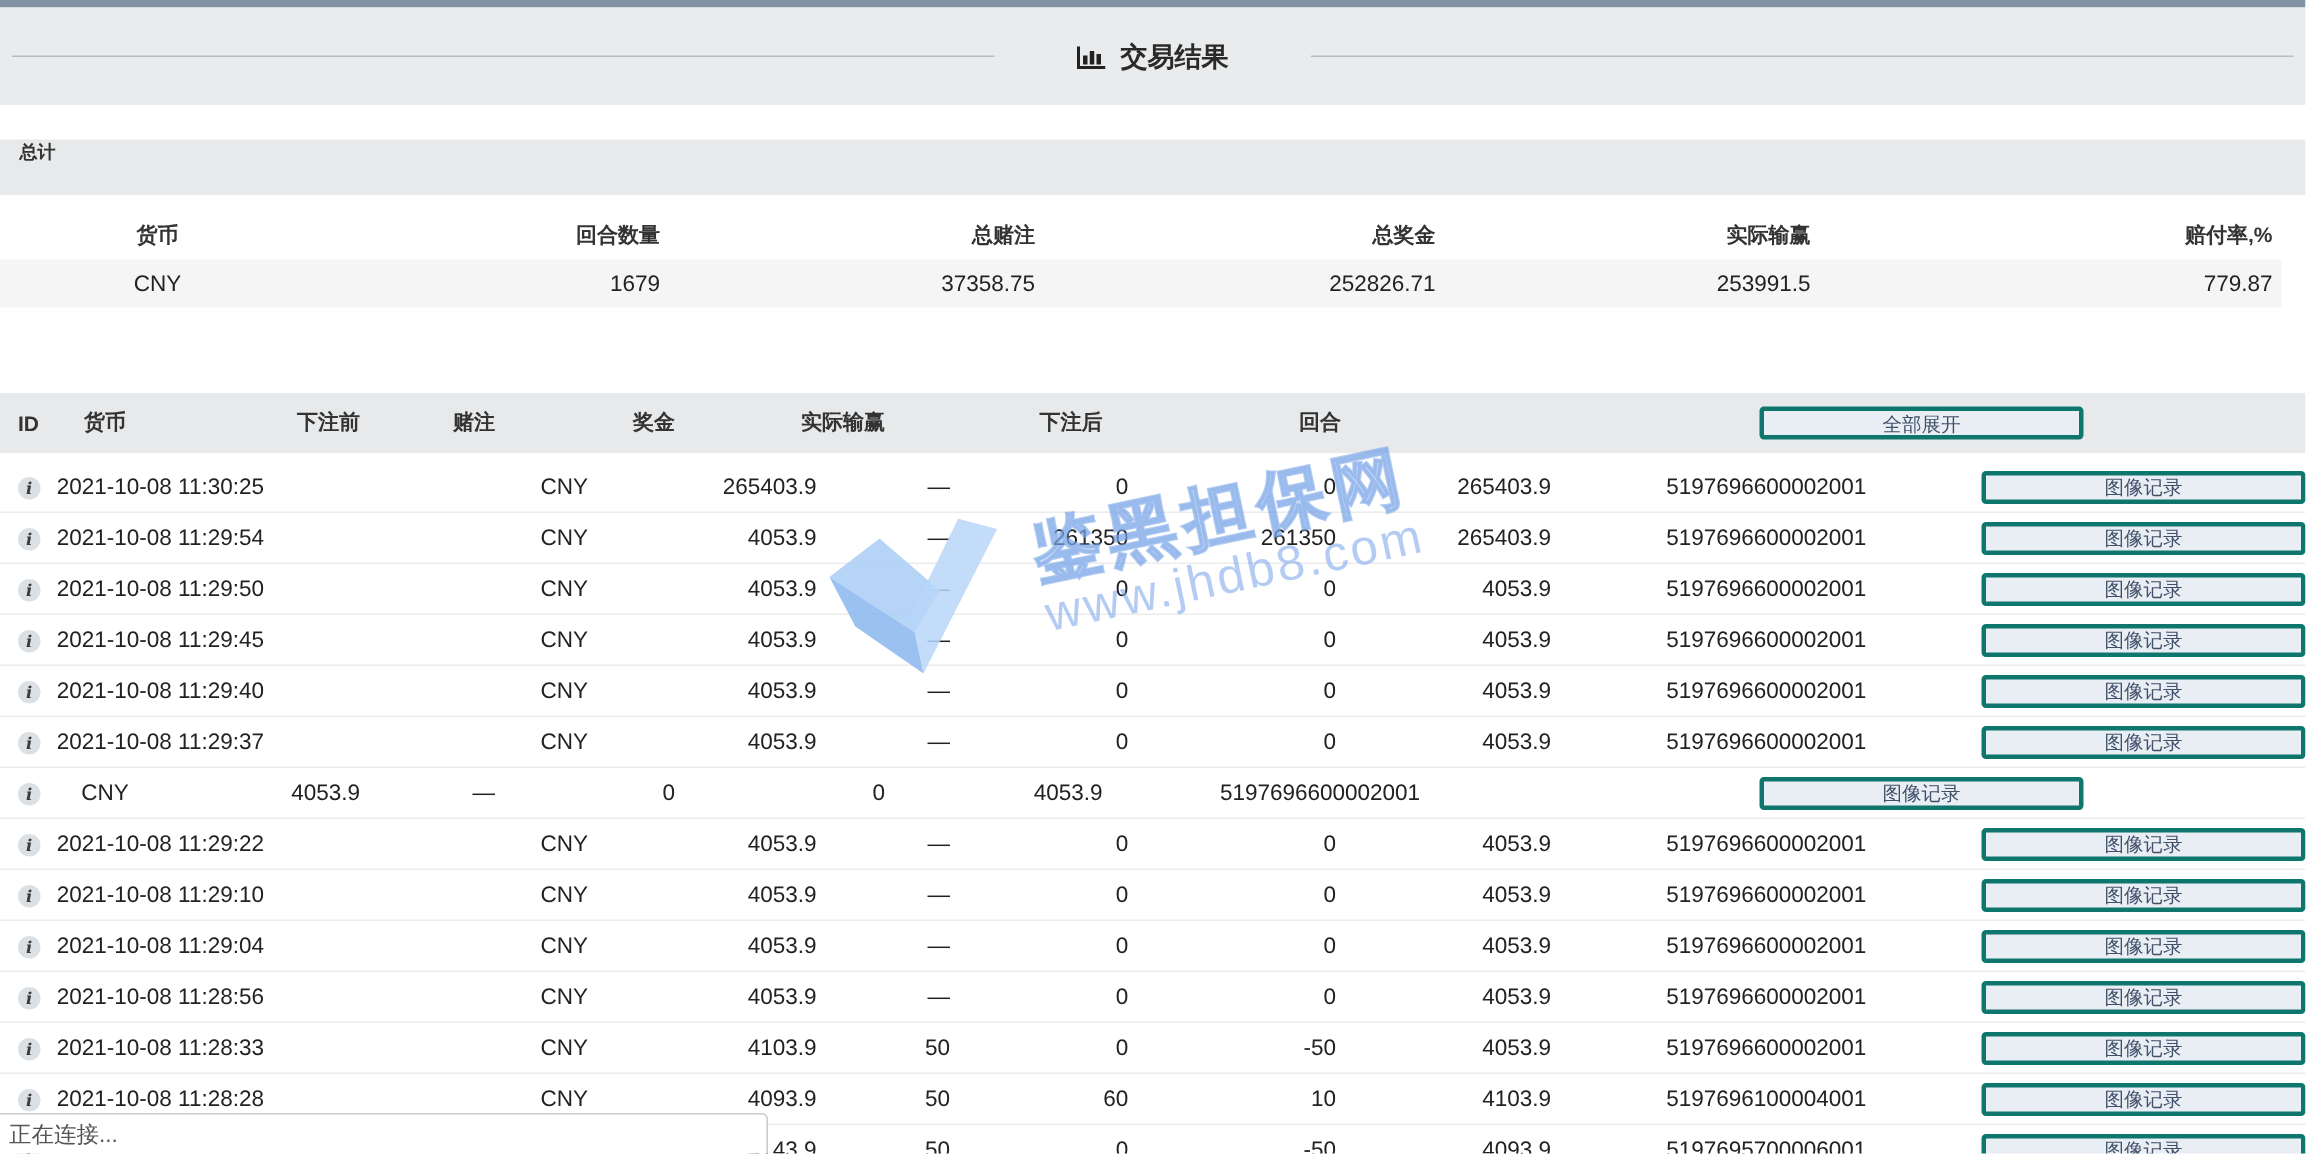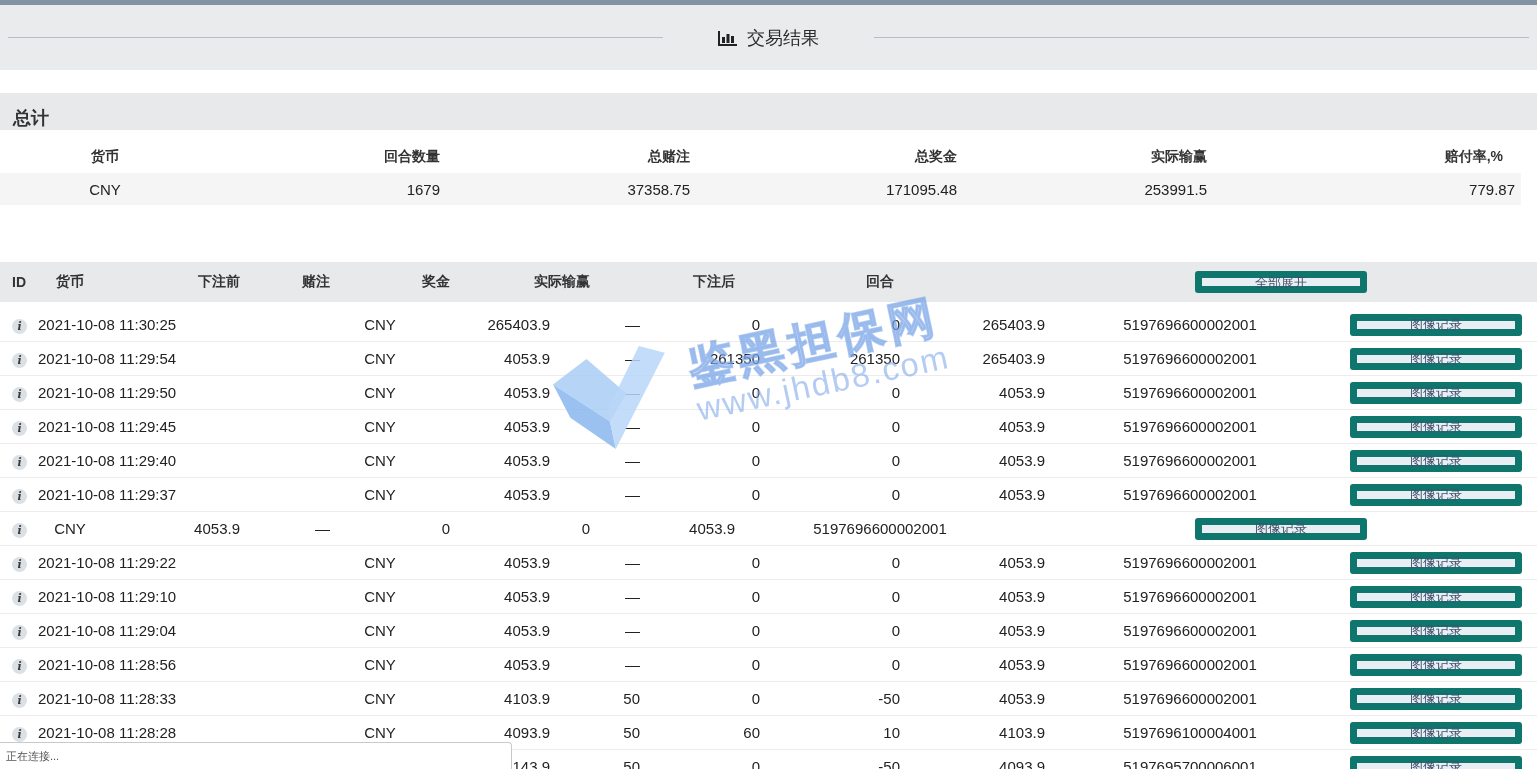--- a/index.html
+++ b/index.html
@@ -16,43 +16,43 @@
   .topbar { height: 5px; background: #8493a3; }
 
   
   .page-header {
     height: 65px; background: #e9ebed;
     display: flex; align-items: center; padding: 0 8px;
   }
   .page-header .rule { flex: 1; height: 1px; background: #b5bec6; }
   .title-wrap {
     display: flex; align-items: center; gap: 10px;
-    margin: 0 55px; font-size: 18px; font-weight: normal; color: #2a2a2a;
+    margin: 0 55px; font-size: 18px; font-weight: bold; color: #2a2a2a;
     white-space: nowrap;
   }
   .chart-icon svg { display: block; }
 
   
   .section-bar {
     height: 37px; background: #e7e9eb;
-    display: flex; align-items: flex-end; padding: 0 13px;
-    font-size: 18px; font-weight: bold; color: #333;
+    display: flex; align-items: flex-start; padding: 0 13px;
+    font-size: 12px; font-weight: bold; color: #333;
   }
   .section-bar.totals { margin-top: 23px; }
 
   
   .sum-row { display: flex; align-items: center; }
   .sum-head { height: 33px; margin-top: 10px; font-size: 14px; font-weight: bold; color: #333; }
   .sum-val  { height: 32px; background: #f5f5f6; font-size: 15px; margin-right: 16px; }
   .s-cur    { width: 210px; text-align: center; }
   .s-rounds { width: 230px; text-align: right; }
   .s-bet    { width: 250px; text-align: right; }
   .s-prize  { width: 267px; text-align: right; }
   .s-wl     { width: 250px; text-align: right; }
-  .s-rate   { flex: 1; text-align: right; padding-right: 34px; }
+  .s-rate   { flex: 1; text-align: right; padding-right: 22px; }
   .sum-val .s-rate { padding-right: 6px; }
 
   
   .thead {
     margin-top: 57px; height: 40px; background: #e7e9eb;
     display: flex; align-items: center;
     font-size: 14px; font-weight: bold; color: #333;
   }
   .tbody { margin-top: 6px; }
   .trow {
@@ -65,22 +65,22 @@
   .c-cur    { width: 80px;  text-align: center; }
   .c-before { width: 130px; text-align: right; }
   .c-bet    { width: 90px;  text-align: right; }
   .c-prize  { width: 120px; text-align: right; }
   .c-wl     { width: 140px; text-align: right; }
   .c-after  { width: 145px; text-align: right; }
   .c-round  { width: 290px; text-align: center; }
   .c-act    { flex: 1; display: flex; justify-content: center; align-items: center; }
 
   .btn {
-    width: 172px; height: 22px;
-    background: #e9eef4; border: 7px solid #0f766e; border-radius: 3px;
+    width: 216px; height: 22px;
+    background: #e9eef4; border: 3px solid #0f766e; border-radius: 3px;
     color: #40506a; font-size: 13px;
     display: flex; align-items: center; justify-content: center;
     font-family: inherit; cursor: pointer; line-height: 1;
   }
 
   .info-icon {
     display: inline-flex; align-items: center; justify-content: center;
     width: 15px; height: 15px; border-radius: 50%;
     background: #dbe0e5; color: #3a3a3a;
     font-family: "DejaVu Serif", serif; font-style: italic; font-weight: bold;
@@ -110,21 +110,21 @@
   }
 
   
   .statusbox {
     position: absolute; left: 0; top: 742px;
     width: 512px; height: 27px;
     background: #fff; border: 1px solid #c9c9c9;
     border-left: none; border-bottom: none;
     border-top-right-radius: 4px;
     display: flex; align-items: center; padding-left: 6px;
-    font-size: 11px; color: #555; z-index: 10;
+    font-size: 15px; color: #555; z-index: 10;
   }
 </style>
 </head>
 <body>
 
 <div class="topbar"></div>
 
 <div class="page-header">
   <div class="rule"></div>
   <div class="title-wrap">
@@ -154,21 +154,21 @@
   <div class="s-bet">总赌注</div>
   <div class="s-prize">总奖金</div>
   <div class="s-wl">实际输赢</div>
   <div class="s-rate">赔付率,%</div>
 </div>
 
 <div class="sum-row sum-val">
   <div class="s-cur">CNY</div>
   <div class="s-rounds">1679</div>
   <div class="s-bet">37358.75</div>
-  <div class="s-prize">171095.48</div>
+  <div class="s-prize">252826.71</div>
   <div class="s-wl">253991.5</div>
   <div class="s-rate">779.87</div>
 </div>
 
 <div class="thead">
   <div class="c-id">ID</div>
   <div class="c-cur">货币</div>
   <div class="c-before">下注前</div>
   <div class="c-bet">赌注</div>
   <div class="c-prize">奖金</div>

